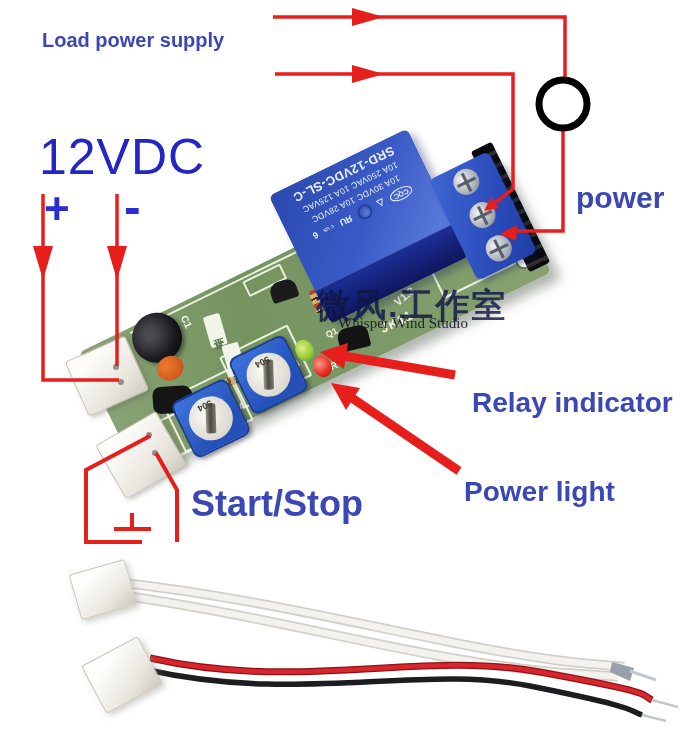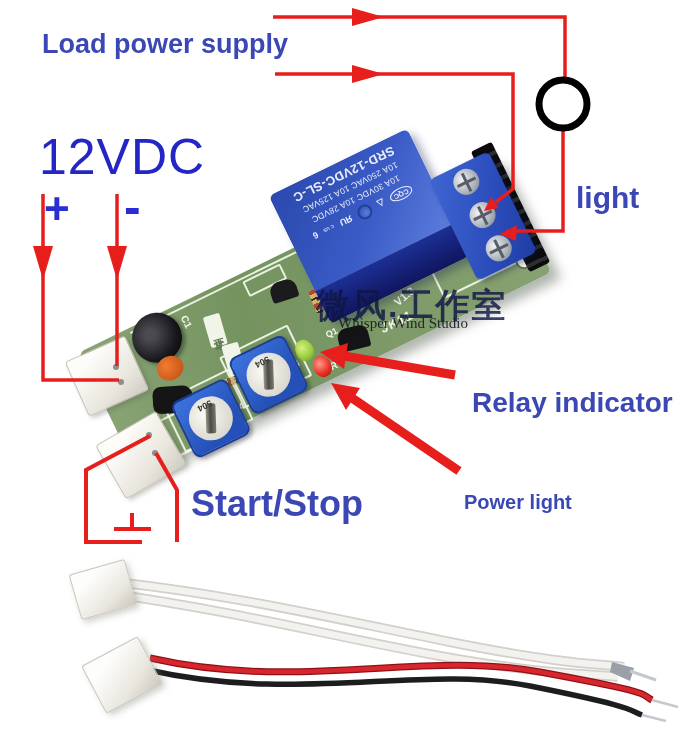--- a/index.html
+++ b/index.html
@@ -2,27 +2,27 @@
 <html><head>
 <meta charset="utf-8">
 <style>
   html,body{margin:0;padding:0;background:#ffffff;}
   .stage{position:relative;width:700px;height:736px;background:#ffffff;overflow:hidden;
          font-family:"Liberation Sans",sans-serif;}
   .abs{position:absolute;}
 
   
   .lbl{position:absolute;font-weight:700;color:#3a47b4;white-space:nowrap;}
-  .lbl-supply{left:42px;top:29px;font-size:27px;}
+  .lbl-supply{left:42px;top:29px;font-size:20px;}
   .lbl-voltage{left:39px;top:128px;font-size:50px;font-weight:400;color:#2326c4;letter-spacing:1px;}
   .lbl-plus{left:44px;top:184px;font-size:44px;color:#2a2ed2;}
   .lbl-minus{left:124px;top:178px;font-size:50px;color:#2a2ed2;}
   .lbl-load{left:576px;top:181px;font-size:30px;}
   .lbl-relayind{left:472px;top:387px;font-size:28px;}
-  .lbl-power{left:464px;top:491px;font-size:20px;}
+  .lbl-power{left:464px;top:476px;font-size:28px;}
   .lbl-startstop{left:191px;top:483px;font-size:36px;}
   .z5{z-index:5;}
 
   
   .pcb{left:85px;top:245px;width:460px;height:135px;transform:rotate(-26deg);z-index:1;
        background:linear-gradient(105deg,#8ba577 0%,#74935f 35%,#7d9a68 65%,#88a172 100%);
        border-radius:6px;box-shadow:10px 14px 12px -4px rgba(80,90,75,.45);}
   .sk{position:absolute;border:2px solid rgba(244,248,233,.92);border-radius:2px;}
   .skline{position:absolute;background:rgba(244,248,233,.92);}
   .sktxt{position:absolute;color:#f2f6e8;font-size:10px;font-weight:700;}
@@ -220,21 +220,21 @@
   <div class="abs wm-cn">微风.工作室</div>
   <div class="abs wm-en">Whisper Wind Studio</div>
 
   <div class="abs cable-conn cc1"></div>
   <div class="abs cable-conn cc2"></div>
 
   <div class="lbl lbl-supply z5">Load power supply</div>
   <div class="lbl lbl-voltage z5">12VDC</div>
   <div class="lbl lbl-plus z5">+</div>
   <div class="lbl lbl-minus z5">-</div>
-  <div class="lbl lbl-load z5">light</div>
+  <div class="lbl lbl-load z5">power</div>
   <div class="lbl lbl-relayind z5">Relay indicator</div>
   <div class="lbl lbl-power z5">Power light</div>
   <div class="lbl lbl-startstop z5">Start/Stop</div>
 
   <svg class="anno" width="700" height="736" viewBox="0 0 700 736">
     <g stroke="#e61e1c" stroke-width="3.5" fill="none">
       <path d="M273 17 H565 V78"></path>
       <path d="M275 74 H513 V189 L487 209"></path>
       <path d="M563 129 V231 H506"></path>
       <path d="M43 194 V380 H119"></path>

